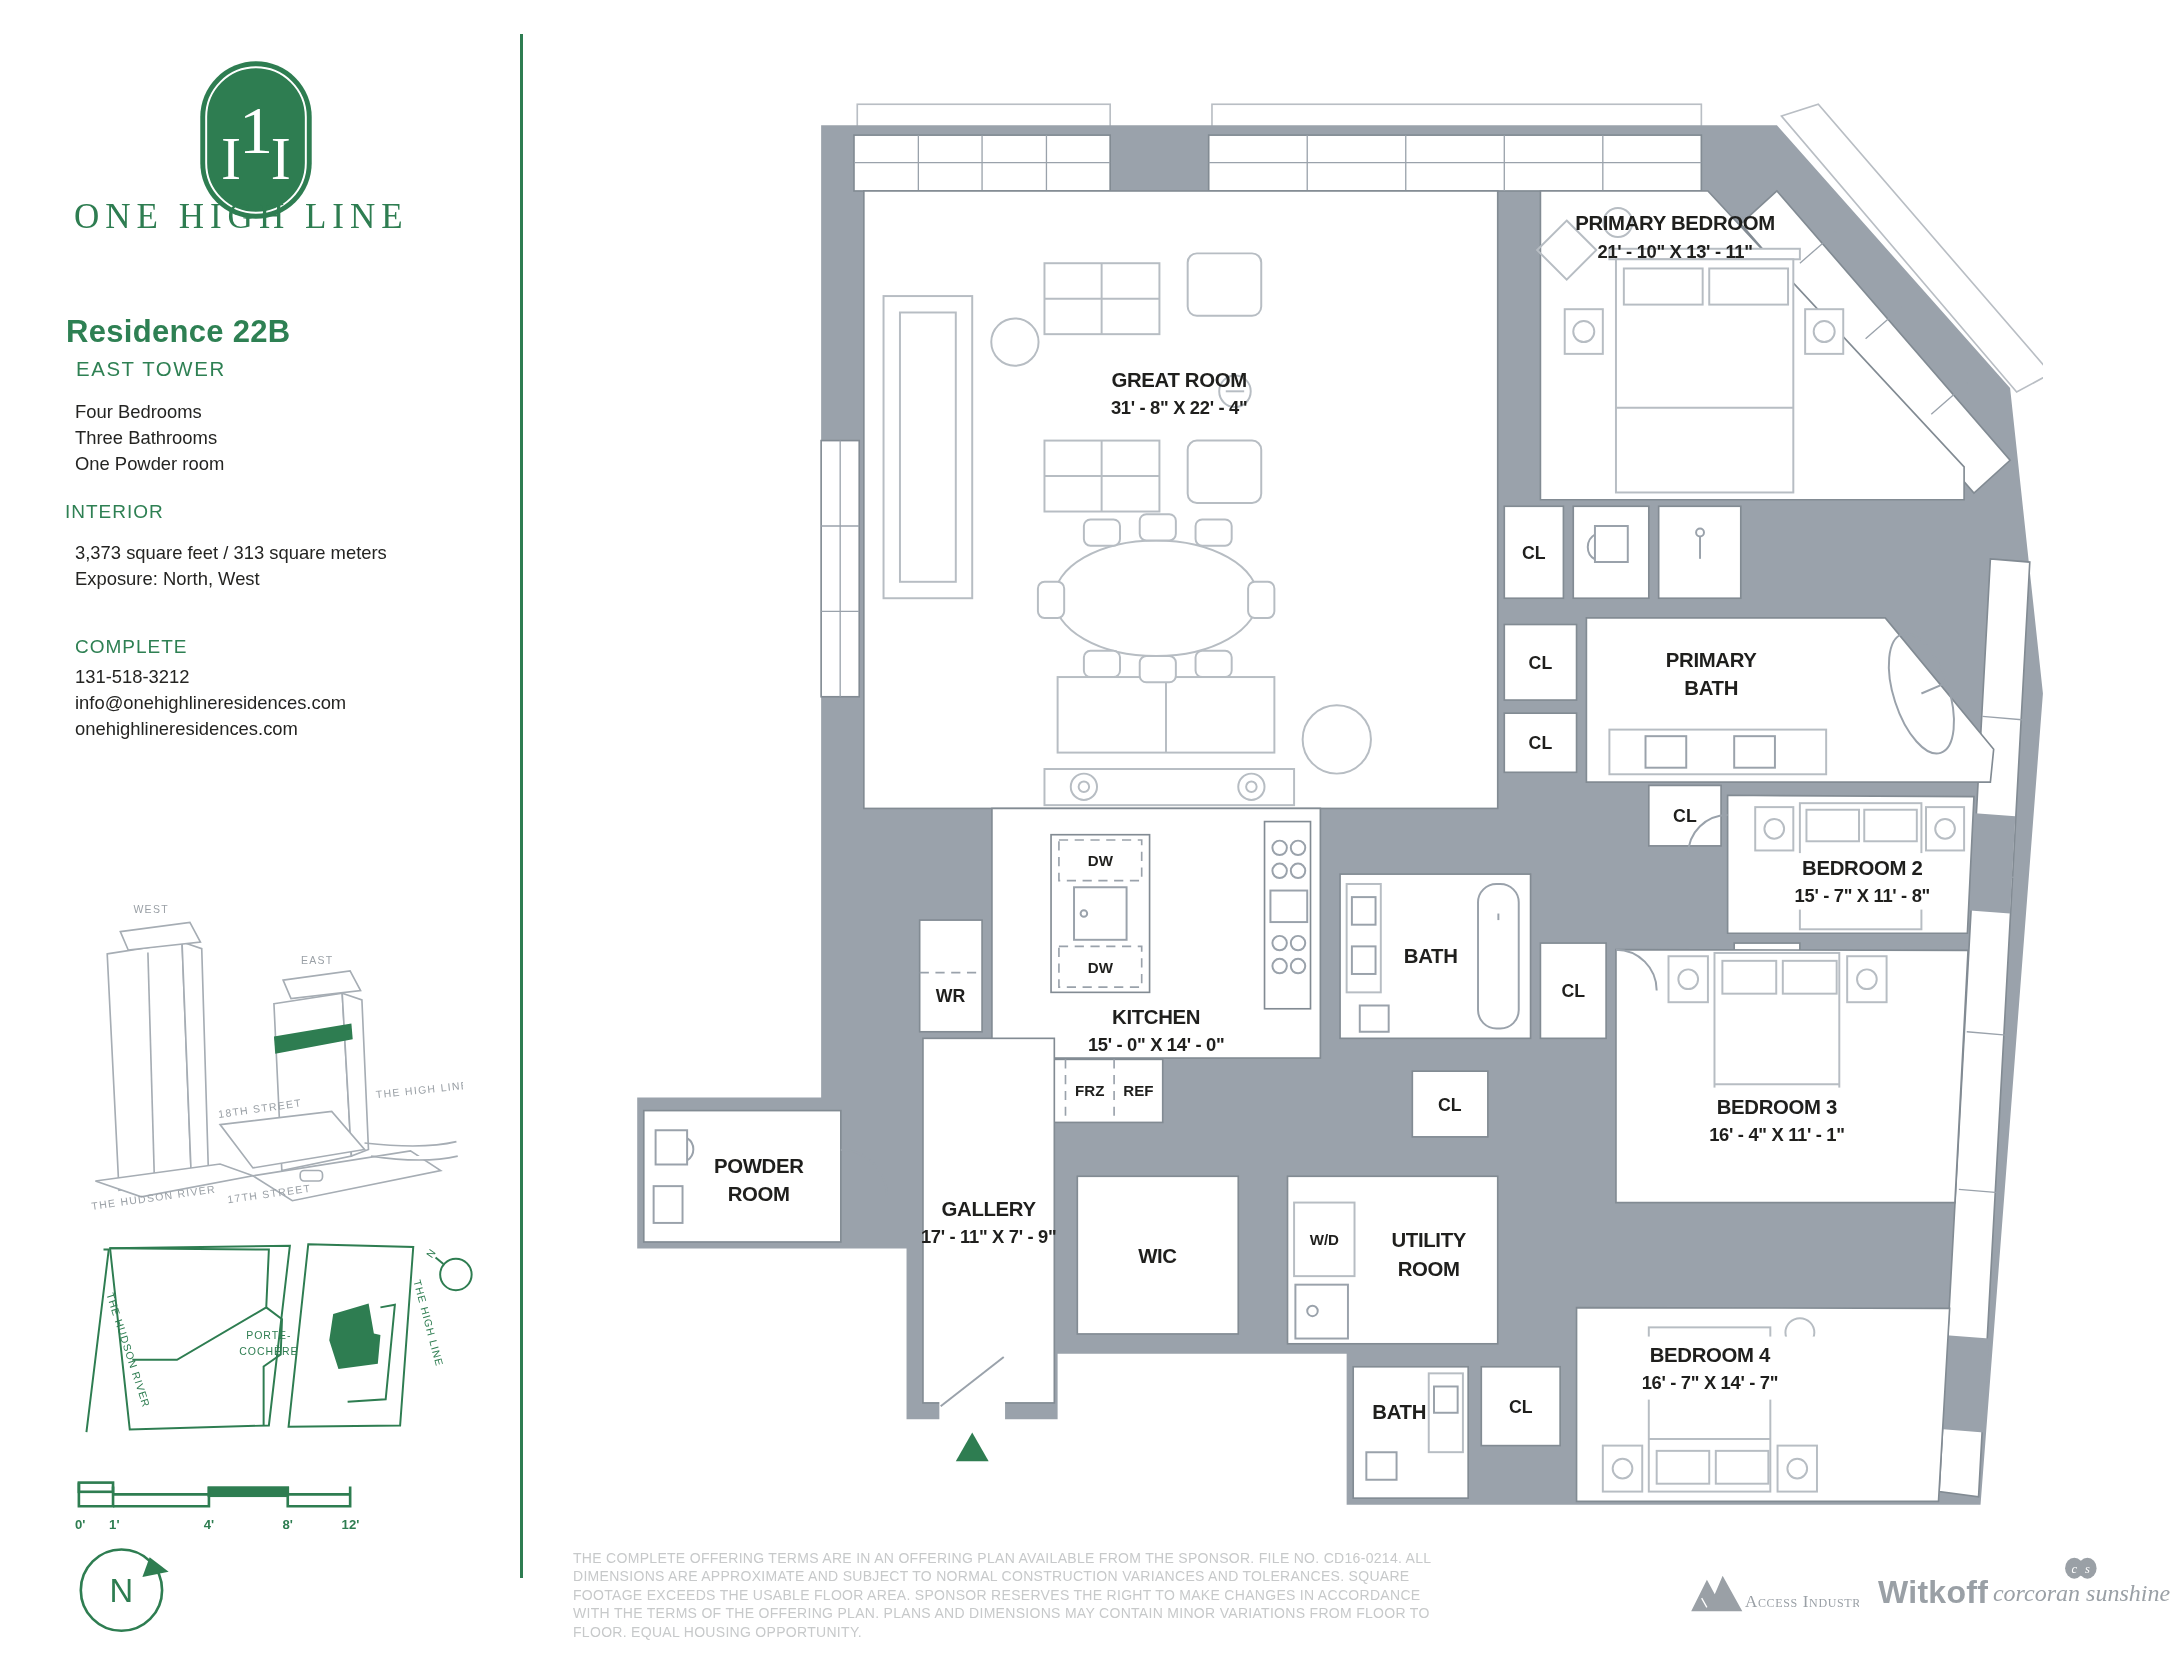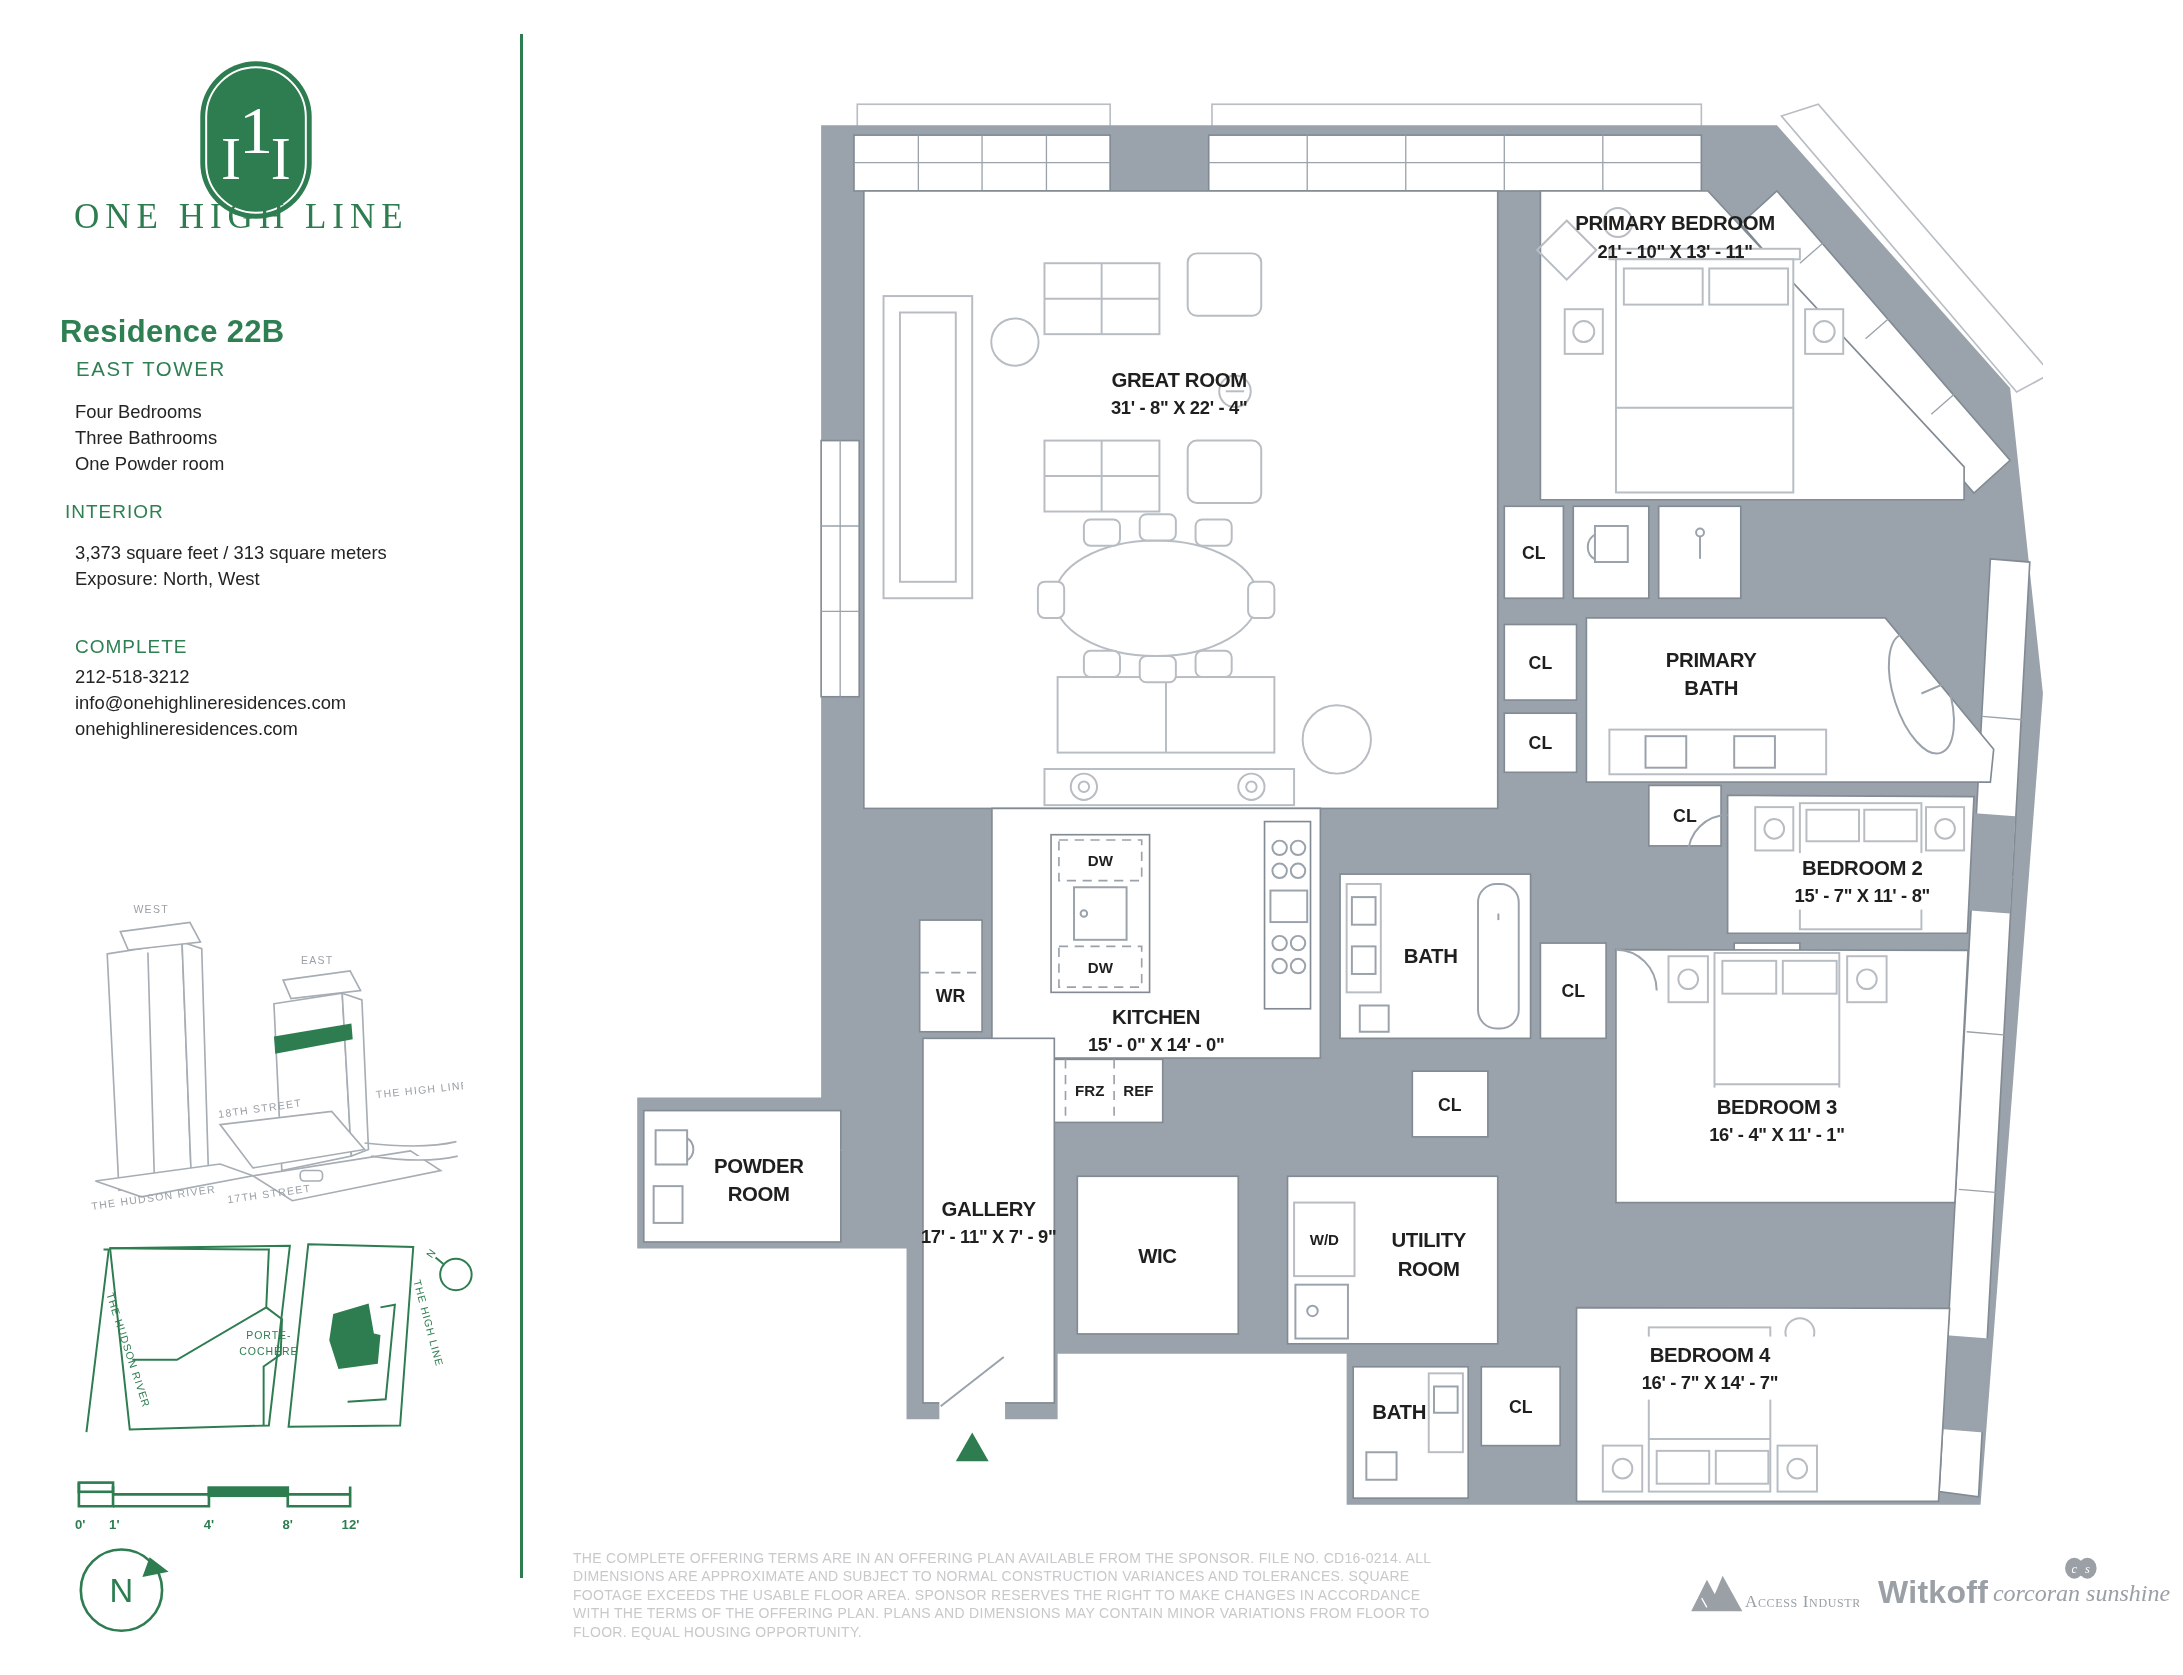--- a/index.html
+++ b/index.html
@@ -42,38 +42,38 @@
 
   <svg class="abs" style="left:197px;top:58px;" width="118" height="164" viewBox="0 0 180 250">
     <rect x="5" y="5" width="170" height="240" rx="85" fill="#2e7d51"></rect>
     <rect x="14" y="14" width="152" height="222" rx="76" fill="none" stroke="#ffffff" stroke-width="3"></rect>
     <text x="52" y="185" style="font-family:'Liberation Serif',serif;font-size:92px;fill:#ffffff;text-anchor:middle;">I</text>
     <text x="90" y="145" style="font-family:'Liberation Serif',serif;font-size:104px;fill:#ffffff;text-anchor:middle;">1</text>
     <text x="128" y="185" style="font-family:'Liberation Serif',serif;font-size:92px;fill:#ffffff;text-anchor:middle;">I</text>
   </svg>
   <div class="abs brand-word" style="left:74px;top:197px;width:394px;">ONE HIGH LINE</div>
 
-  <div class="abs res-title" style="left:60px;top:314px;text-align:center;">Residence 22B</div>
+  <div class="abs res-title" style="left:66px;top:314px;text-align:center;">Residence 22B</div>
   <div class="abs tower" style="left:76px;top:358px;text-align:right;">EAST TOWER</div>
 
   <div class="abs body-txt" style="left:75px;top:399px;">
     <div>Four Bedrooms</div>
     <div>Three Bathrooms</div>
     <div>One Powder room</div>
   </div>
 
   <div class="abs green-head" style="left:65px;top:501px;">INTERIOR</div>
   <div class="abs body-txt" style="left:75px;top:540px;">
     <div>3,373 square feet / 313 square meters</div>
     <div>Exposure: North, West</div>
   </div>
 
   <div class="abs green-head" style="left:75px;top:636px;">COMPLETE</div>
   <div class="abs body-txt" style="left:75px;top:664px;">
-    <div>212-518-3212</div>
+    <div>131-518-3212</div>
     <div>info@onehighlineresidences.com</div>
     <div>onehighlineresidences.com</div>
   </div>
 
   <svg class="abs" style="left:56px;top:867px;" width="407" height="355" viewBox="0 0 620 540">
 
     <polygon class="tline" points="78,132 192,114 206,470 96,492"></polygon>
     <polygon class="tline" points="192,114 222,124 232,458 206,470"></polygon>
     <polygon class="tline" points="98,98 204,84 220,114 110,126"></polygon>
     <line class="tline" x1="140" y1="130" x2="150" y2="480"></line>

